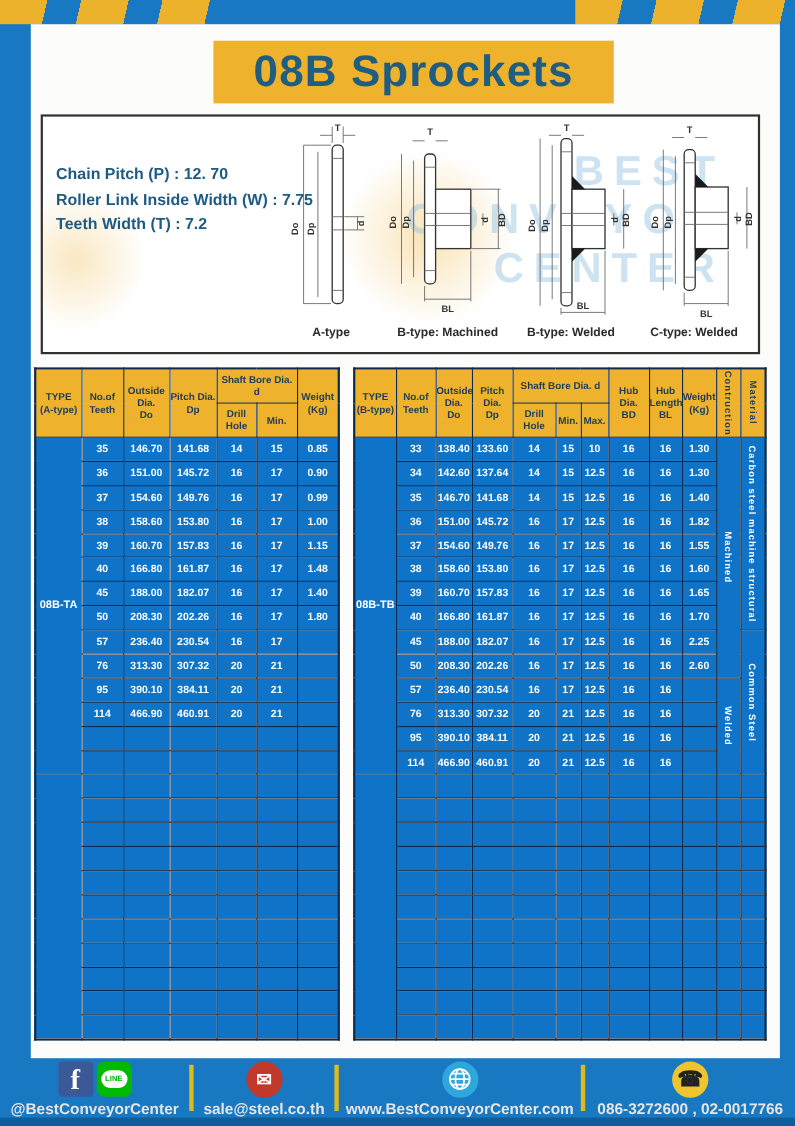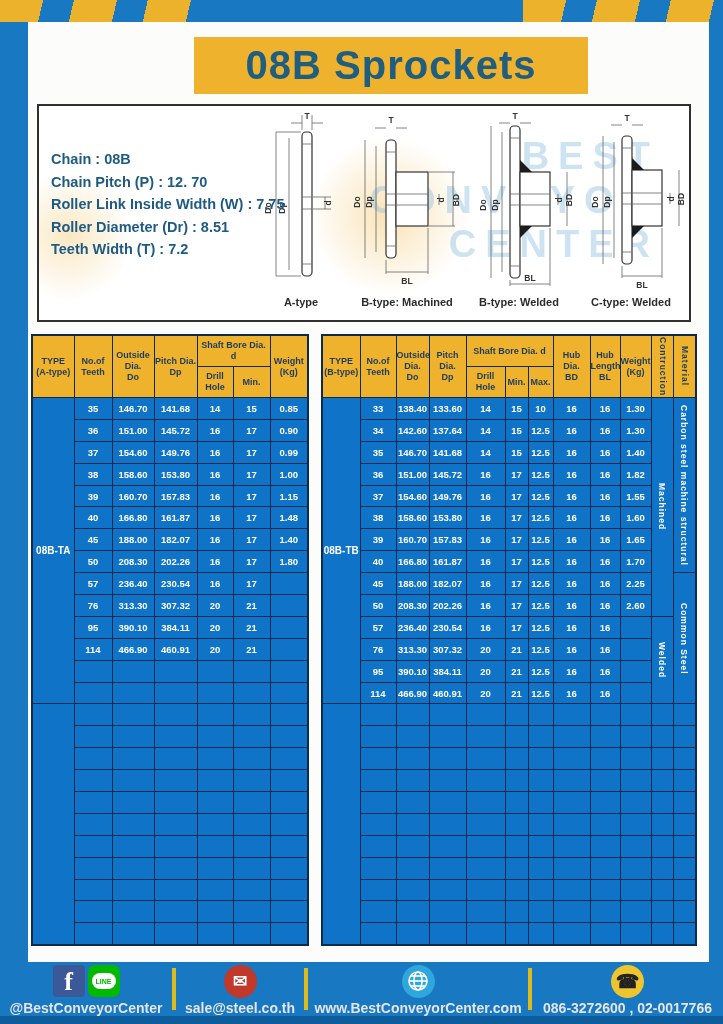--- a/index.html
+++ b/index.html
@@ -6,21 +6,21 @@
   .page{position:relative;width:723px;height:1024px;background:#1878c1;overflow:hidden;
         font-family:"Liberation Sans",sans-serif;font-weight:bold;}
   
   .stripes{position:absolute;top:0;height:22px;
     background:repeating-linear-gradient(103deg,#edb22c 0 42px,#1878c1 42px 72px);}
   .stripes.left{left:0;width:215px;}
   .stripes.right{right:0;width:200px;}
   
   .sheet{position:absolute;left:28px;top:22px;width:681px;height:940px;background:#fcfcfa;}
   
-  .banner{position:absolute;left:166px;top:15px;width:394px;height:57px;background:#eeb22d;
+  .banner{position:absolute;left:166px;top:15px;width:364px;height:57px;background:#eeb22d;
           display:flex;align-items:center;justify-content:center;}
   .banner h1{margin:0;font-size:40px;color:#205e81;letter-spacing:1px;}
   
   .diagram-box{position:absolute;left:9px;top:82px;width:650px;height:214px;background:#fff;
                border:2px solid #303030;overflow:hidden;}
   .wm-text{position:absolute;left:150px;top:28px;width:470px;text-align:right;z-index:0;
            color:rgba(136,189,224,0.42);font-size:38px;line-height:44px;letter-spacing:9px;}
   .wm-blob{position:absolute;left:270px;top:30px;width:160px;height:160px;border-radius:50%;
            background:radial-gradient(circle,rgba(240,185,70,.4),rgba(240,185,70,0) 70%);z-index:0;}
   .wm-blob2{position:absolute;left:-30px;top:60px;width:120px;height:140px;border-radius:50%;
@@ -83,24 +83,22 @@
     <div class="diagram-box">
       <div class="wm-blob"></div>
       <div class="wm-blob2"></div>
       <div class="wm-text">
         <div>BEST</div>
         <div>CONVEYOR</div>
         <div>CENTER</div>
       </div>
 
       <div class="specs">
-        <div>Chain : 08B</div>
         <div>Chain Pitch (P) : 12. 70</div>
         <div>Roller Link Inside Width (W) : 7.75</div>
-        <div>Roller Diameter (Dr) : 8.51</div>
         <div>Teeth Width (T) : 7.2</div>
       </div>
 
       <div class="figs">
 
         <div class="fig a">
           <svg width="100" height="182" viewBox="0 0 100 182">
             <text x="56" y="9" text-anchor="middle">T</text>
             <line class="dim" x1="40" y1="13" x2="51" y2="13"></line>
               <line class="dim" x1="61" y1="13" x2="72" y2="13"></line>

